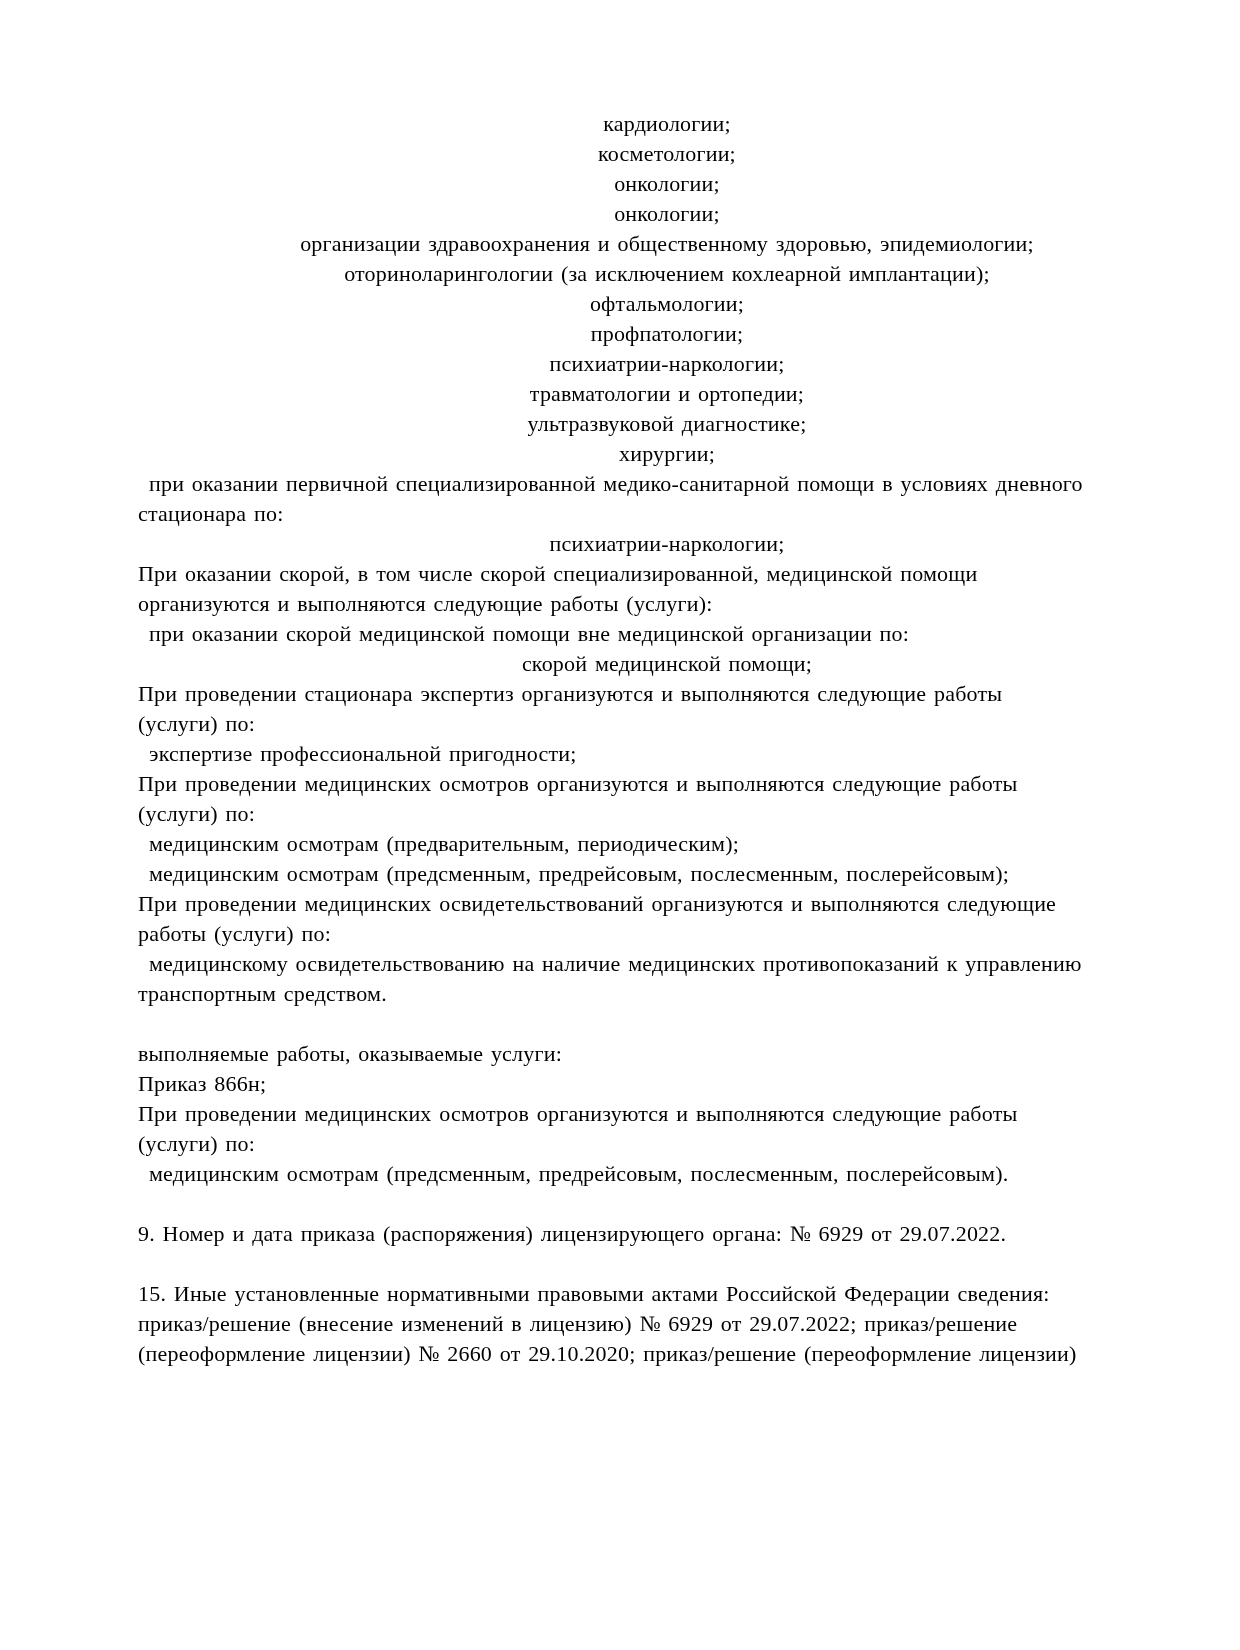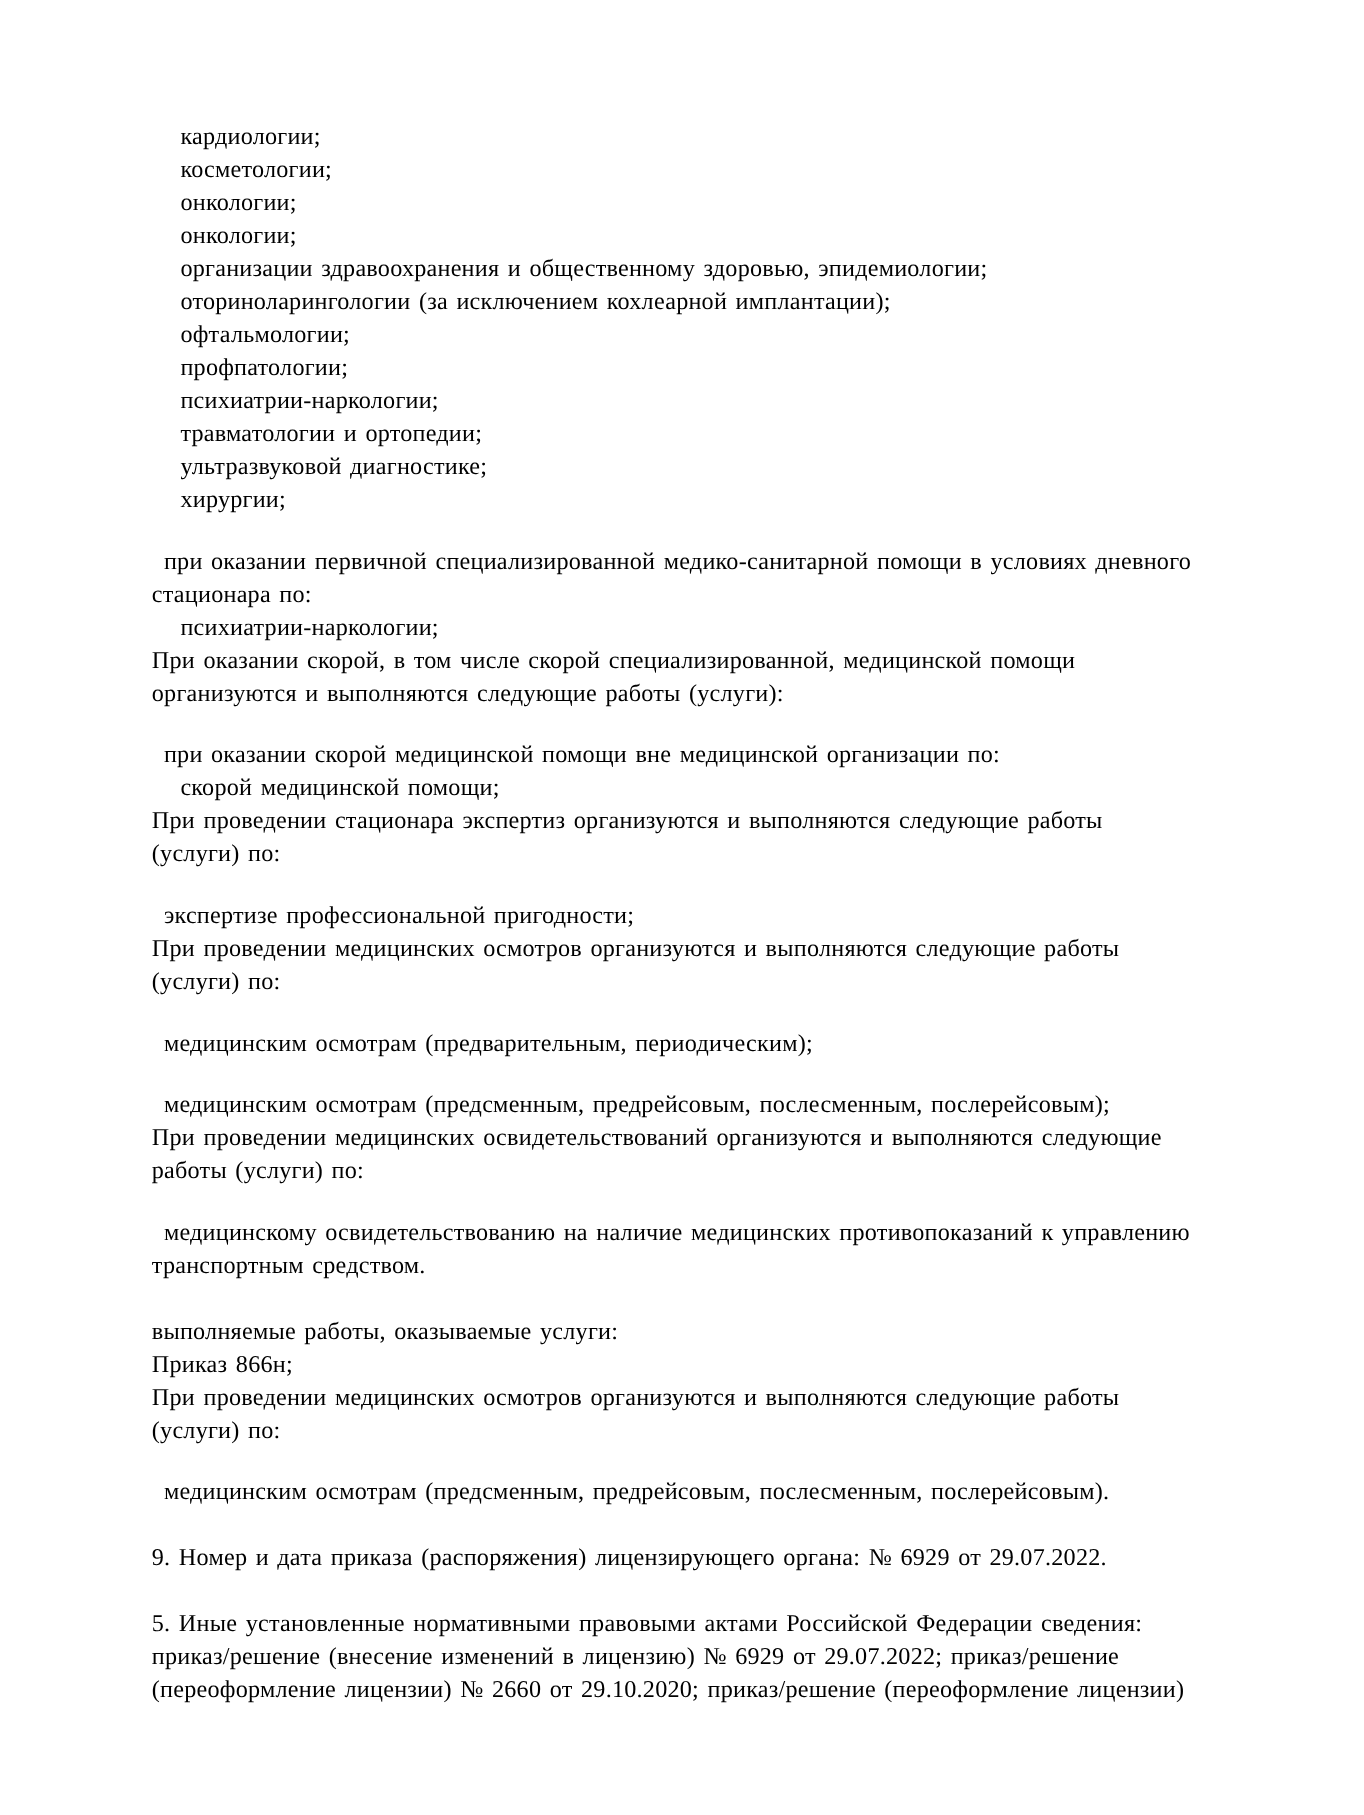--- a/index.html
+++ b/index.html
@@ -28,22 +28,22 @@
     right: 70px;
     font-size: 22px;
     line-height: 30px;
     word-spacing: 2px;
     letter-spacing: 0.2px;
   }
   .line {
     white-space: nowrap;
   }
   .indent-0 { padding-left: 0; }
-  .indent-1 { padding-left: 11px; margin-top: 26px; }
-  .indent-2 { padding-left: 26px; }
+  .indent-1 { padding-left: 11px; }
+  .indent-2 { padding-left: 26px; text-align: center; }
 </style>
 </head>
 <body>
 
 <div class="page">
   <div class="text-block" id="doc-lines">
       <div class="line indent-2">кардиологии;</div>
       <div class="line indent-2">косметологии;</div>
       <div class="line indent-2">онкологии;</div>
       <div class="line indent-2">онкологии;</div>
@@ -75,17 +75,17 @@
       <div class="line indent-0">транспортным средством.</div>
       <div class="line indent-0">&nbsp;</div>
       <div class="line indent-0">выполняемые работы, оказываемые услуги:</div>
       <div class="line indent-0">Приказ 866н;</div>
       <div class="line indent-0">При проведении медицинских осмотров организуются и выполняются следующие работы</div>
       <div class="line indent-0">(услуги) по:</div>
       <div class="line indent-1">медицинским осмотрам (предсменным, предрейсовым, послесменным, послерейсовым).</div>
       <div class="line indent-0">&nbsp;</div>
       <div class="line indent-0">9. Номер и дата приказа (распоряжения) лицензирующего органа: № 6929 от 29.07.2022.</div>
       <div class="line indent-0">&nbsp;</div>
-      <div class="line indent-0">5. Иные установленные нормативными правовыми актами Российской Федерации сведения:</div>
+      <div class="line indent-0">15. Иные установленные нормативными правовыми актами Российской Федерации сведения:</div>
       <div class="line indent-0">приказ/решение (внесение изменений в лицензию) № 6929 от 29.07.2022; приказ/решение</div>
       <div class="line indent-0">(переоформление лицензии) № 2660 от 29.10.2020; приказ/решение (переоформление лицензии)</div>
     </div>
 </div>
 
 </body></html>

